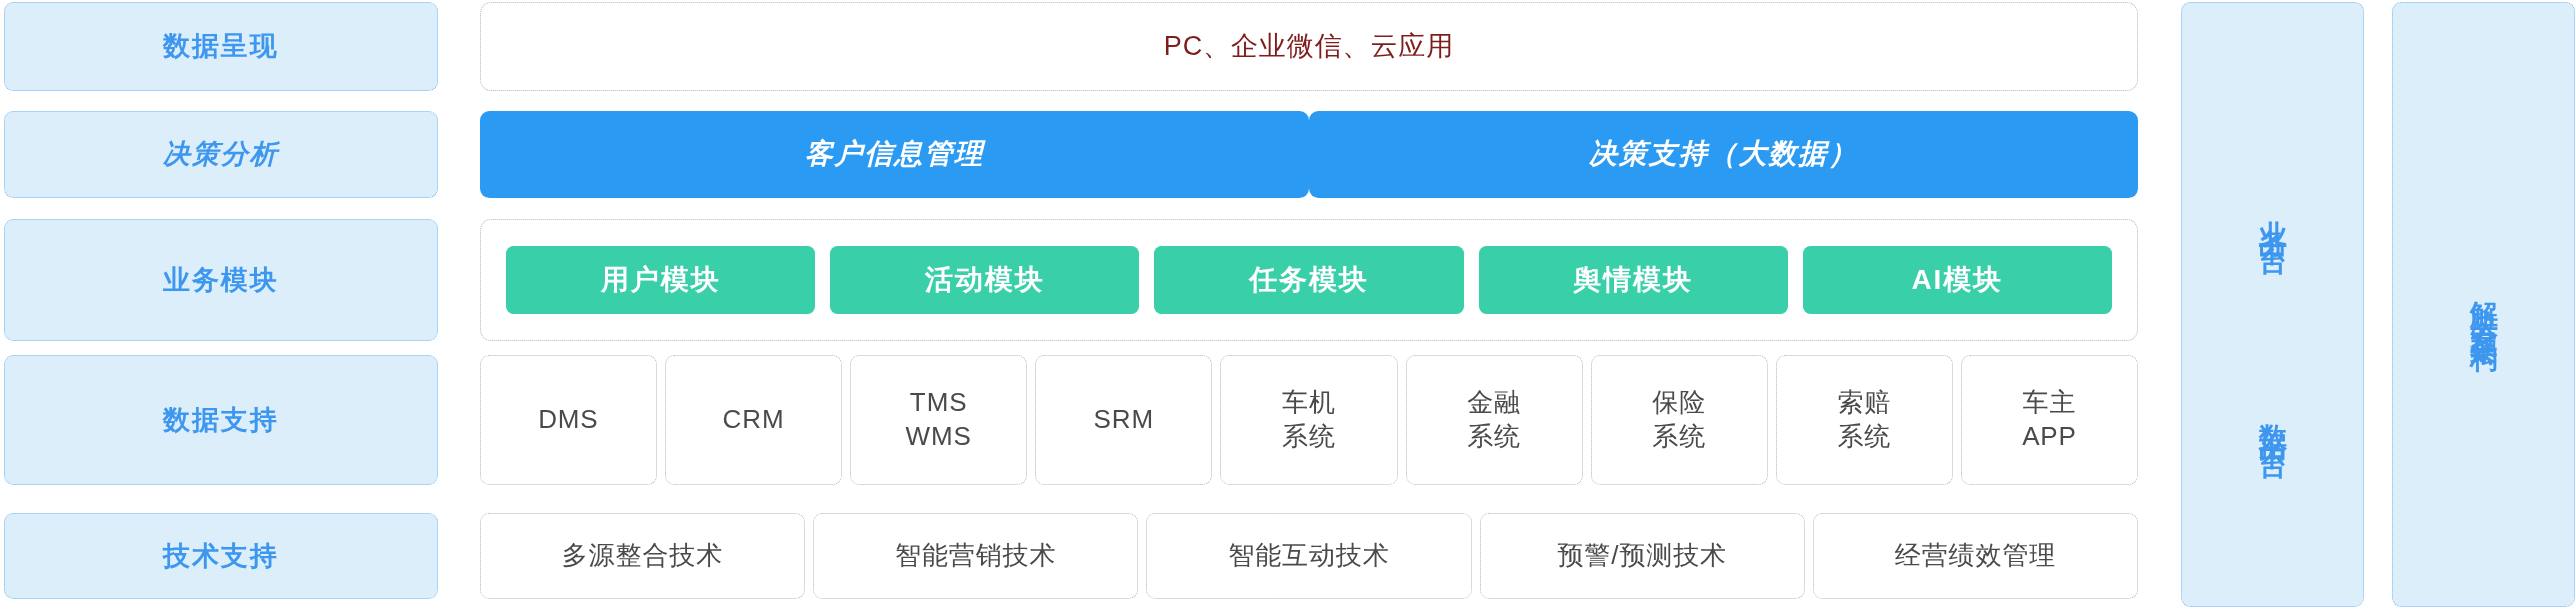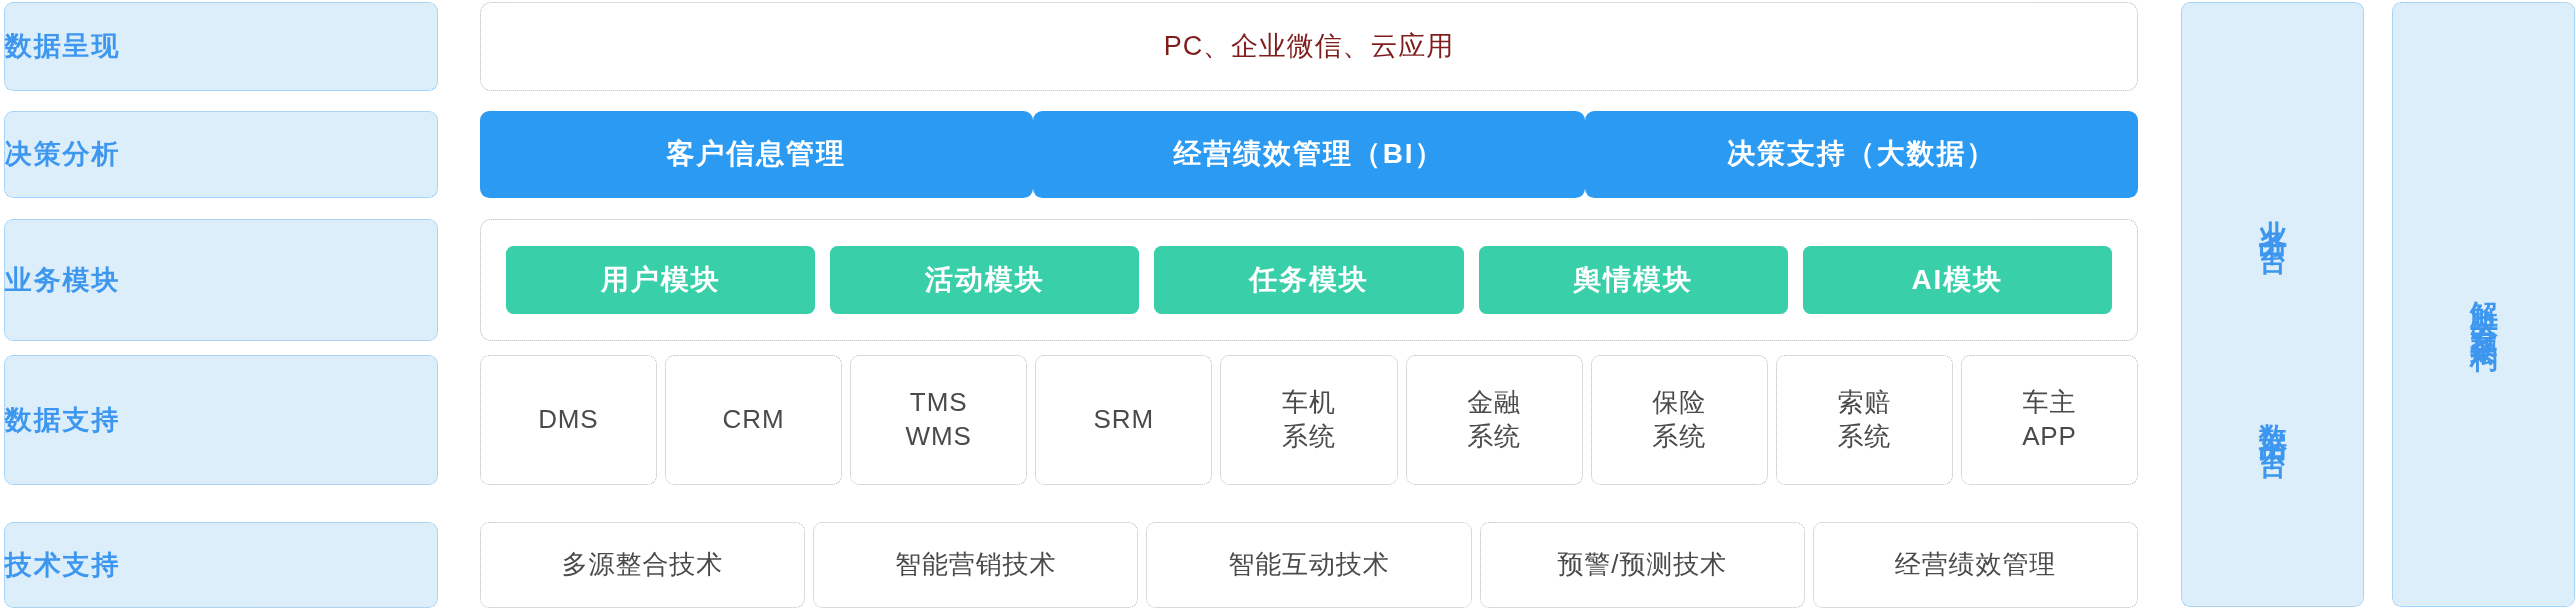--- a/index.html
+++ b/index.html
@@ -11,31 +11,31 @@
     display:flex;
     box-sizing:border-box;
   }
   .col-left{width:434px;margin-left:3.8px;display:flex;flex-direction:column;}
   .col-main{flex:1;margin-left:42px;margin-right:43px;display:flex;flex-direction:column;}
   .col-side{width:183px;}
   .col-side.second{width:183px;margin-left:28px;margin-right:0.9px;}
 
   
   .r1{height:89px;margin-top:1.9px;}
-  .r2{height:87px;margin-top:20px;}
+  .r2{height:87px;margin-top:20px;font-style:italic;}
   .r3{height:122px;margin-top:21px;}
   .r4{height:130px;margin-top:14px;}
-  .r5{height:86px;margin-top:37px;}
+  .r5{height:86px;margin-top:28px;}
 
   .side-box{
     box-sizing:border-box;
     background:#ddeefb;
     border:1.9px dotted #74b9f4;
     border-radius:9.4px;
-    display:flex;align-items:center;justify-content:flex-start;
+    display:flex;align-items:center;justify-content:center;
     color:#3e97ef;font-size:27px;font-weight:600;
     letter-spacing:1.9px;
   }
   .dotted{
     box-sizing:border-box;
     background:#ffffff;
     border:1.9px dotted #b5b5b5;
     border-radius:11.3px;
   }
   .present-box{
@@ -99,21 +99,20 @@
   </div>
 
   <div class="col-main">
 
     <div class="dotted present-box r1">
       <span>PC、企业微信、云应用</span>
     </div>
 
     <div class="btn-row r2">
       <div class="btn-blue">客户信息管理</div>
-      <div class="btn-blue">经营绩效管理（BI）</div>
       <div class="btn-blue">决策支持（大数据）</div>
     </div>
 
     <div class="dotted modules-wrap r3">
       <div class="btn-green">用户模块</div>
       <div class="btn-green">活动模块</div>
       <div class="btn-green">任务模块</div>
       <div class="btn-green">舆情模块</div>
       <div class="btn-green">AI模块</div>
     </div>

